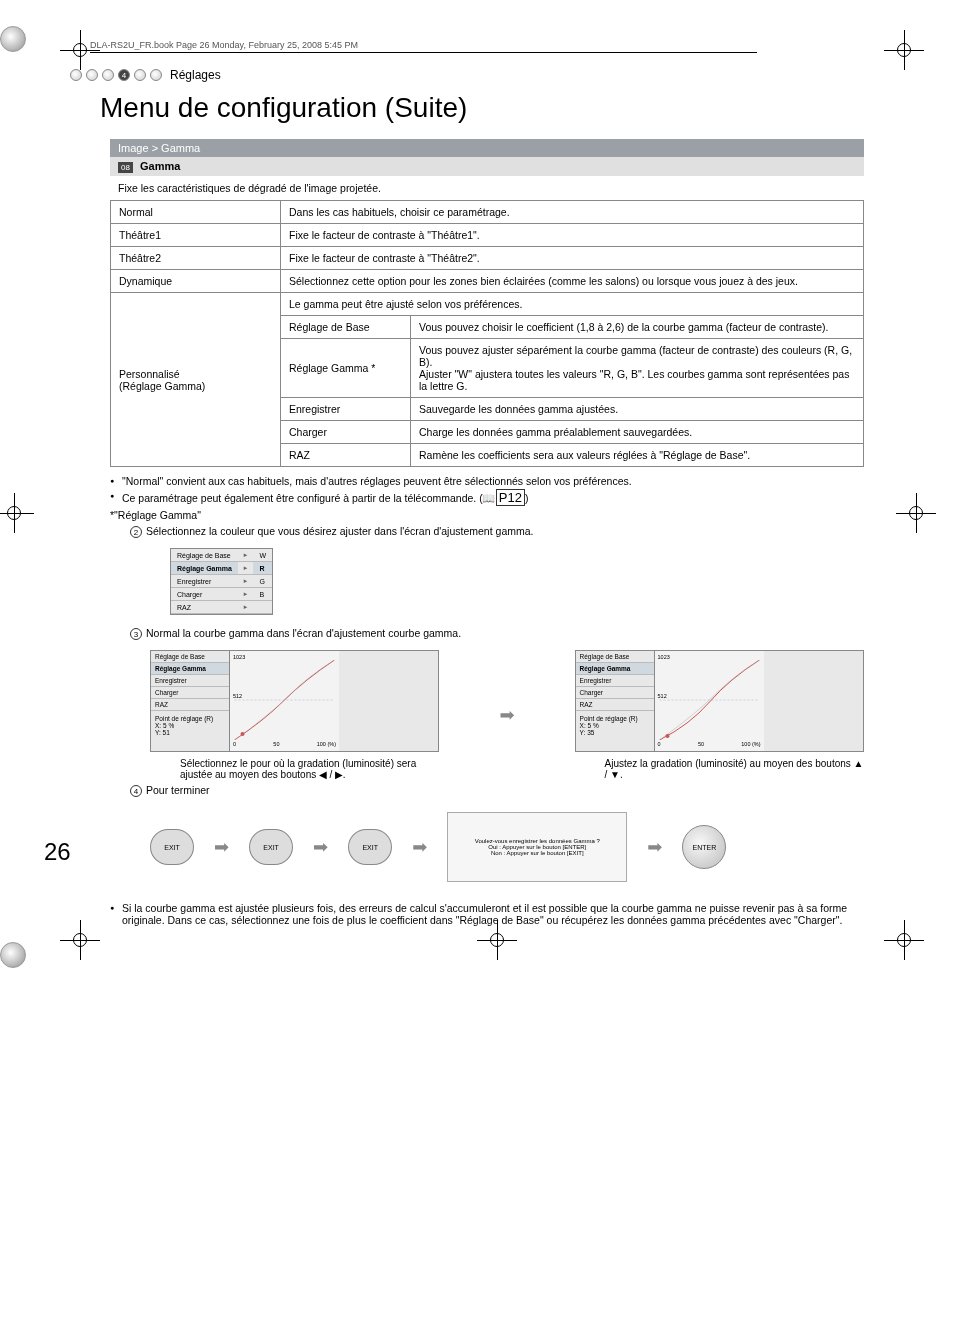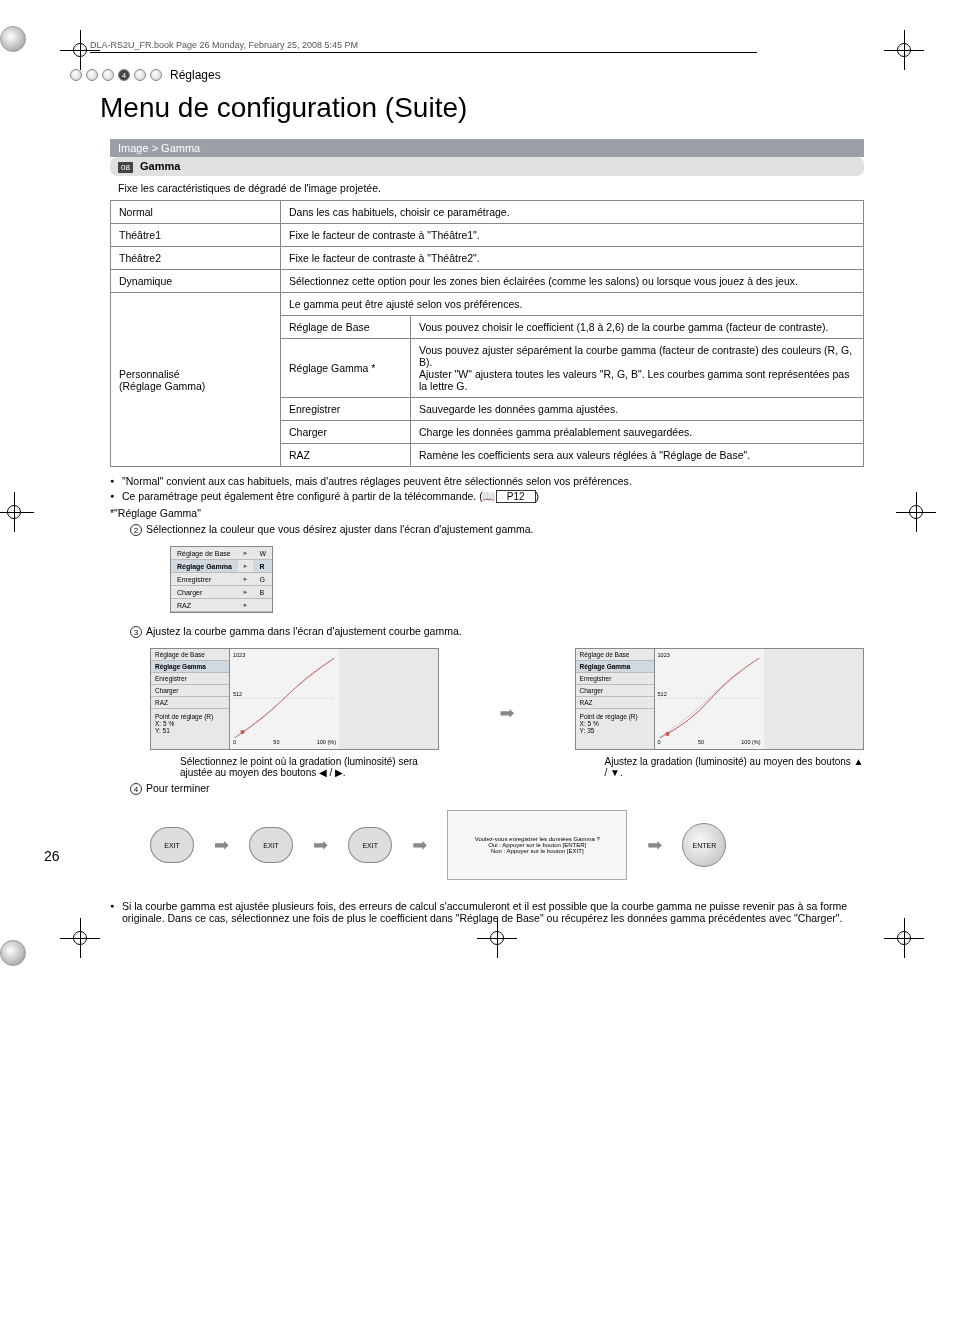--- a/index.html
+++ b/index.html
@@ -56,21 +56,20 @@
     background: #9aa0a6;
     color: #fff;
     font-weight: normal;
     padding: 3px 8px;
     font-size: 11px;
   }
   .sub-bar {
     background: #e0e0e0;
     padding: 3px 8px;
     font-size: 11px;
-    border-radius: 7px;
   }
   .sub-bar .tag {
     display: inline-block;
     background: #444;
     color: #fff;
     font-size: 8px;
     padding: 1px 3px;
     margin-right: 4px;
   }
   .desc {
@@ -89,21 +88,21 @@
     margin-left: 39px;
   }
   .col-label { width: 170px; }
   .col-sub { width: 130px; }
   .notes { margin-top: 8px; font-size: 10.5px; }
   .notes li { list-style: none; margin: 3px 0; padding-left: 12px; position: relative; }
   .notes li::before { content: "●"; font-size: 7px; position: absolute; left: 0; top: 2px; }
   .star-note { margin-top:4px; font-size:10.5px; }
   .step { margin: 4px 0 4px 20px; font-size:10.5px; }
   .circled { display:inline-block; border:1px solid #333; border-radius:50%; width:12px; height:12px; font-size:8px; text-align:center; line-height:11px; margin-right:4px;}
-  .page-ref { border:0.5px solid #333; padding:0 10px; font-size:10px;}
+  .page-ref { border:0.5px solid #333; padding:0 2px; font-size:13px;}
   .ui-panel {
     display:inline-block;
     background:#e8e8e8;
     border:0.5px solid #888;
     font-size:7px;
     margin: 6px 0 6px 60px;
   }
   .ui-panel table { border-collapse: collapse; }
   .ui-panel td { padding:2px 6px; border-bottom:0.5px solid #bbb; }
   .ui-panel td.sel { background:#d0d8e0; font-weight:bold;}
@@ -145,21 +144,21 @@
     display:flex; align-items:center; justify-content:center;
     font-size:7px;
   }
   .save-dialog {
     width:180px; height:70px; background:#f6f6f6; border:0.5px solid #aaa;
     font-size:6px; display:flex; align-items:center; justify-content:center;
     text-align:center; padding:10px;
   }
   .final-note { margin-top:20px; font-size:10.5px; padding-left:12px; position:relative; }
   .final-note::before { content:"●"; font-size:7px; position:absolute; left:0; top:2px;}
-  .page-num { font-size:14px; position:absolute; left:44px; bottom:120px; }
+  .page-num { font-size:24px; position:absolute; left:44px; bottom:120px; }
   .ring {
     position:absolute;
     width:26px; height:26px; border-radius:50%;
     background: radial-gradient(circle at 40% 40%, #fff 0%, #bbb 60%, #888 100%);
     border:1px solid #999;
   }
   .cross-mark {
     position:absolute; width:40px; height:40px;
   }
   .cross-mark::before, .cross-mark::after {
@@ -308,21 +307,21 @@
             </tr>
         <tr>
               <td>RAZ</td>
               <td class="arrow">▸</td>
               <td></td>
             </tr>
       </tbody>
         </table>
     </div>
 
-    <div class="step"><span class="circled">3</span><span>Ajustez la courbe gamma dans l'écran d'ajustement courbe gamma.</span></div>
+    <div class="step"><span class="circled">3</span><span>Normal la courbe gamma dans l'écran d'ajustement courbe gamma.</span></div>
 
     <div class="graph-row">
 
       <div>
         <div class="graph-box">
           <div class="graph-menu">
             <div>Réglage de Base</div>
             <div class="sel">Réglage Gamma</div>
             <div>Enregistrer</div>
             <div>Charger</div>
@@ -342,21 +341,21 @@
               <circle cx="8" cy="74" r="2" fill="#c55"></circle>
             </svg>
             <div style="font-size:5.5px;position:absolute;left:3px;top:42px">512</div>
             <div class="graph-labels">
               <span>0</span>
               <span>50</span>
               <span>100 (%)</span>
             </div>
           </div>
         </div>
-        <div class="caption">Sélectionnez le point où la gradation (luminosité) sera ajustée au moyen des boutons ◀ / ▶.</div>
+        <div class="caption">Sélectionnez le pour où la gradation (luminosité) sera ajustée au moyen des boutons ◀ / ▶.</div>
       </div>
 
       <div class="arrow-big">➡</div>
 
       <div>
         <div class="graph-box">
           <div class="graph-menu">
             <div>Réglage de Base</div>
             <div class="sel">Réglage Gamma</div>
             <div>Enregistrer</div>

